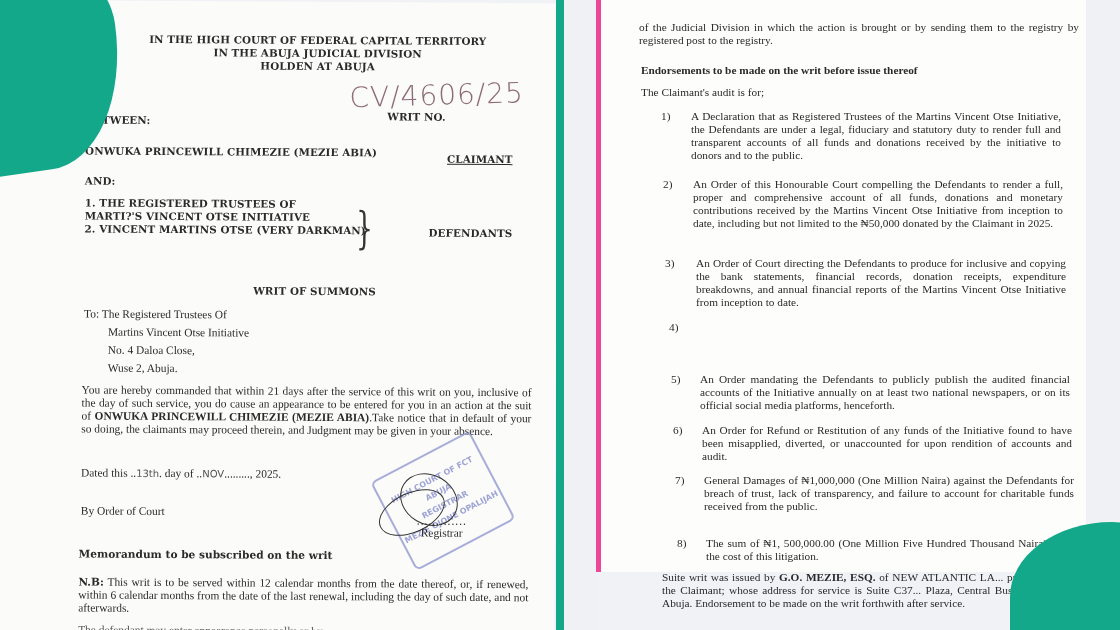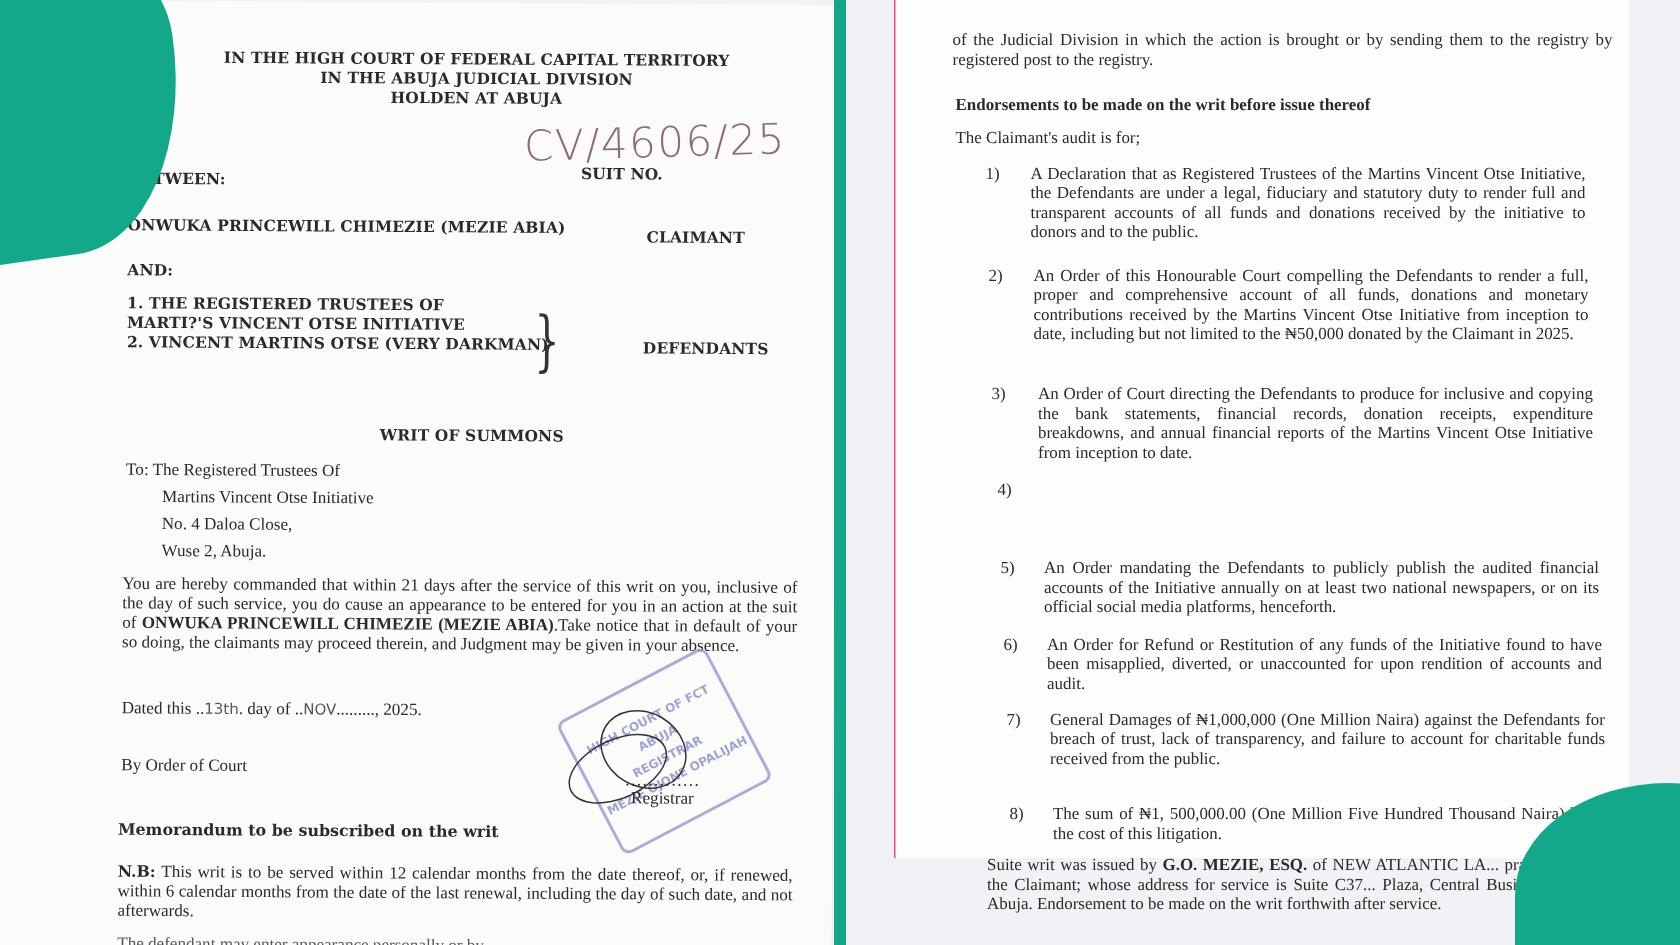--- a/index.html
+++ b/index.html
@@ -21,21 +21,21 @@
     position: absolute; left: 556px; top: 0; width: 8px; height: 630px;
     background: #13a88a;
   }
   .gap-strip {
     position: absolute; left: 564px; top: 0; width: 34px; height: 630px;
     background: #f0f1f5;
   }
   .page-right {
     position: absolute; left: 596px; top: 0; width: 490px; height: 572px;
     background: #fdfdfc;
-    border-left: 1px solid #ec4899;
+    border-left: 5px solid #ec4899;
   }
   .right-margin {
     position: absolute; left: 1086px; top: 0; width: 34px; height: 630px;
     background: #f0f1f5;
   }
   .blob-top-left {
     position: absolute; left: -40px; top: -40px; width: 160px; height: 210px;
     background: #13a88a;
     border-radius: 0 75% 80% 0 / 0 55% 100% 0;
     transform: rotate(-8deg);
@@ -84,25 +84,25 @@
 </style>
 </head>
 <body>
 
 <div class="page-left">
   <div class="lp caps heading" style="top:32px;">IN THE HIGH COURT OF FEDERAL CAPITAL TERRITORY</div>
   <div class="lp caps heading" style="top:45px;">IN THE ABUJA JUDICIAL DIVISION</div>
   <div class="lp caps heading" style="top:58px;">HOLDEN AT ABUJA</div>
 
   <div class="hand" style="left:350px; top:76px;">CV/4606/25</div>
-  <div class="lp caps" style="left:388px; top:108px;">SUIT NO.</div>
+  <div class="lp caps" style="left:388px; top:108px;">WRIT NO.</div>
 
   <div class="lp caps" style="left:86px; top:113px;">BETWEEN:</div>
   <div class="lp caps" style="left:86px; top:144px;">ONWUKA PRINCEWILL CHIMEZIE (MEZIE ABIA)</div>
-  <div class="lp caps" style="left:432px; top:150px;">CLAIMANT</div>
+  <div class="lp caps" style="left:448px; top:150px;text-decoration:underline;">CLAIMANT</div>
 
   <div class="lp caps" style="left:86px; top:174px;">AND:</div>
 
   <div class="lp caps" style="left:86px; top:196px;">1. THE REGISTERED TRUSTEES OF</div>
   <div class="lp caps" style="left:86px; top:209px;">MARTI?'S VINCENT OTSE INITIATIVE</div>
   <div class="lp caps" style="left:86px; top:222px;">2. VINCENT MARTINS OTSE (VERY DARKMAN)</div>
   <div class="brace">}</div>
   <div class="lp caps" style="left:430px; top:224px;">DEFENDANTS</div>
 
   <div class="lp caps" style="left:255px; top:283px;">WRIT OF SUMMONS</div>

